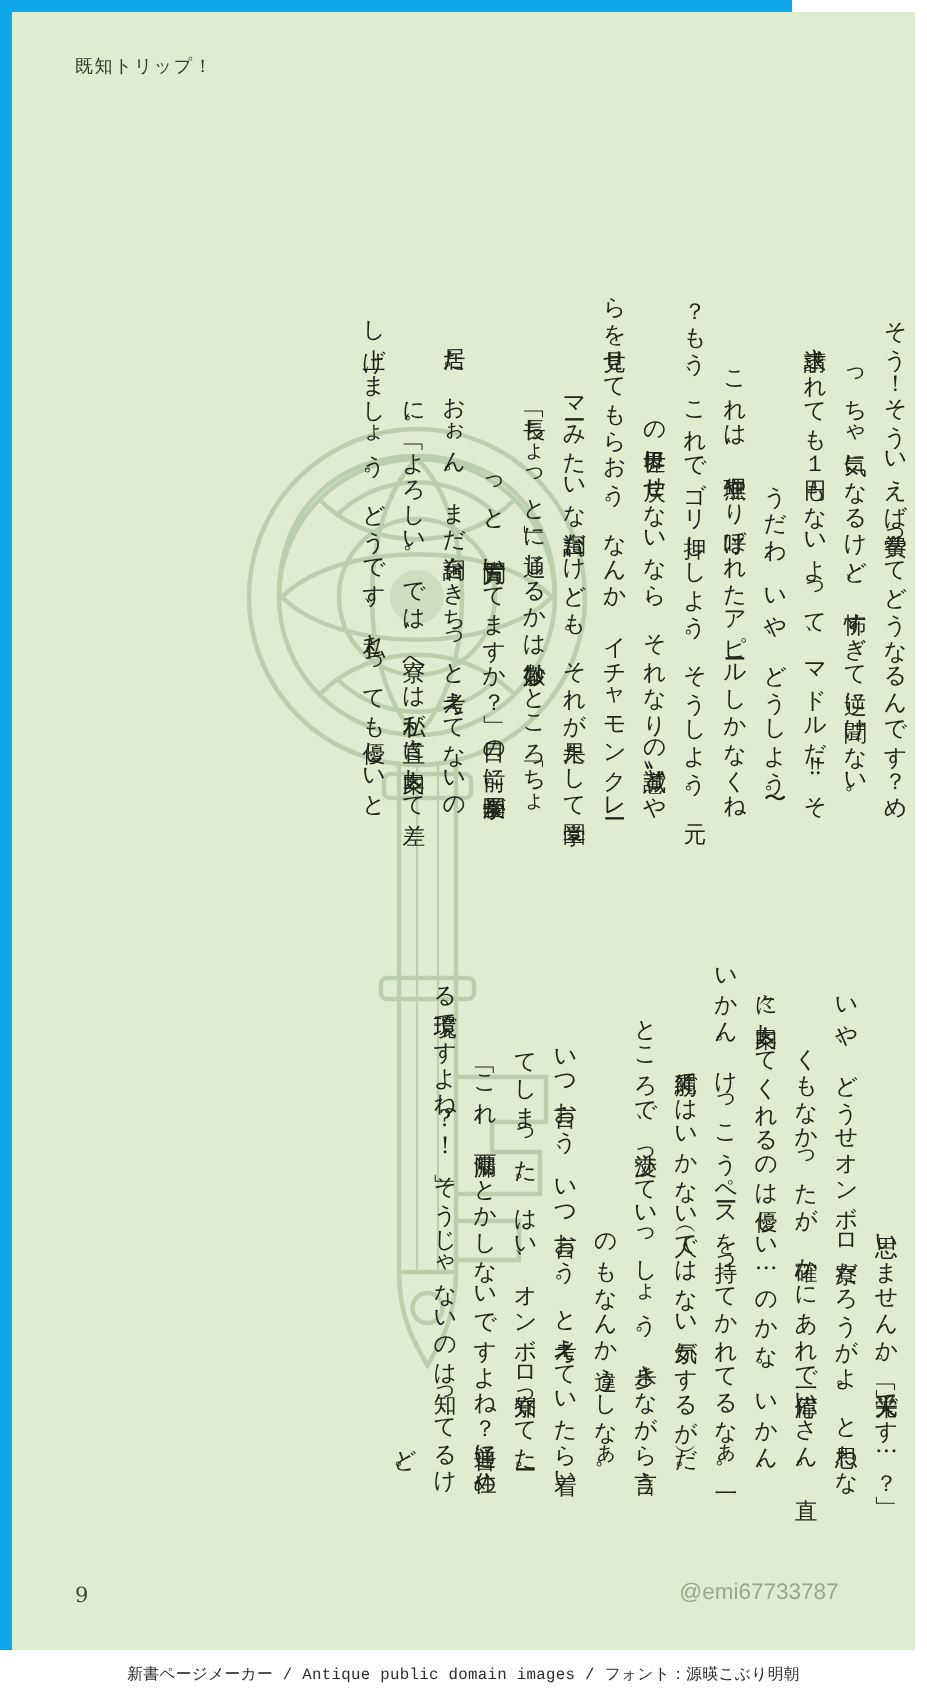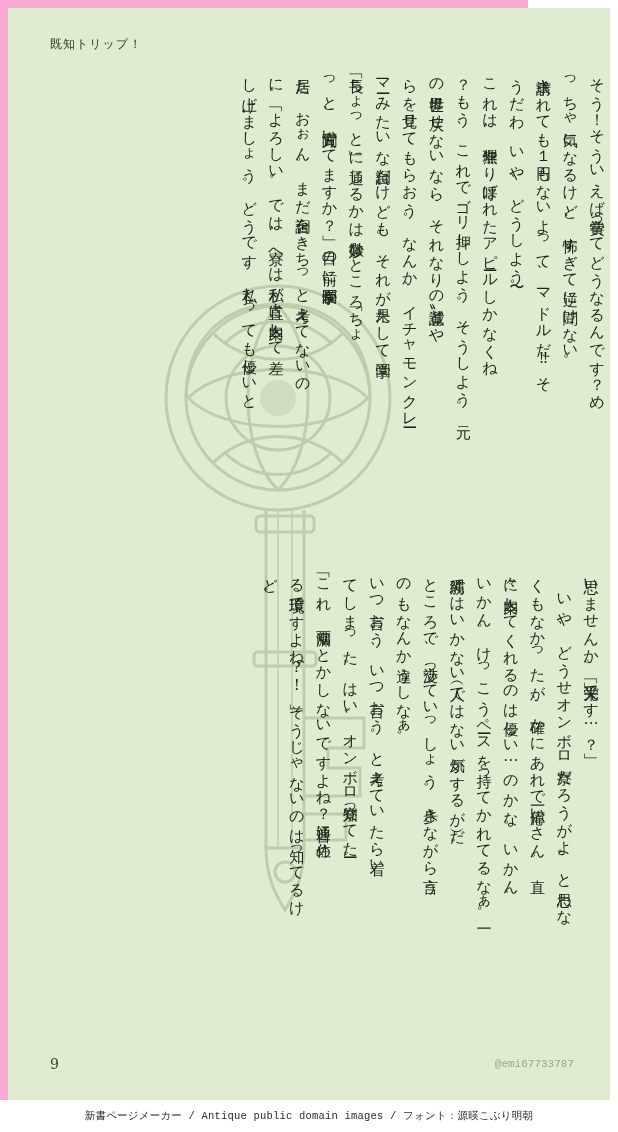--- a/index.html
+++ b/index.html
@@ -10,22 +10,23 @@
   body {
     width: 618px;
     height: 1132px;
     overflow: hidden;
     font-family: "Liberation Serif", serif;
   }
   .page {
     position: relative;
     width: 528px;
     height: 1132px;
-    background: #f9a8d4;
+    background: #0ea5e9;
     box-sizing: border-box;
+    text-align: right;
   }
   .paper {
     position: absolute;
     left: 8px;
     top: 8px;
     width: 602px;
     height: 1092px;
     background: #dfeccf;
     overflow: hidden;
   }
@@ -81,25 +82,25 @@
   .page-number {
     position: absolute;
     left: 42px;
     bottom: 28px;
     font-size: 14px;
     color: #3a452f;
     font-family: "DejaVu Serif", serif;
   }
   .handle {
     position: absolute;
-    right: 36px;
+    right: 51px;
     bottom: 30px;
-    font-size: 11px;
+    font-size: 15px;
     color: #9aa790;
-    font-family: Liberation Mono, monospace;
+    font-family: Liberation Sans, sans-serif;
   }
   .footer {
     position: absolute;
     left: 0;
     bottom: 0;
     width: 618px;
     height: 32px;
     display: flex;
     align-items: center;
     justify-content: center;

